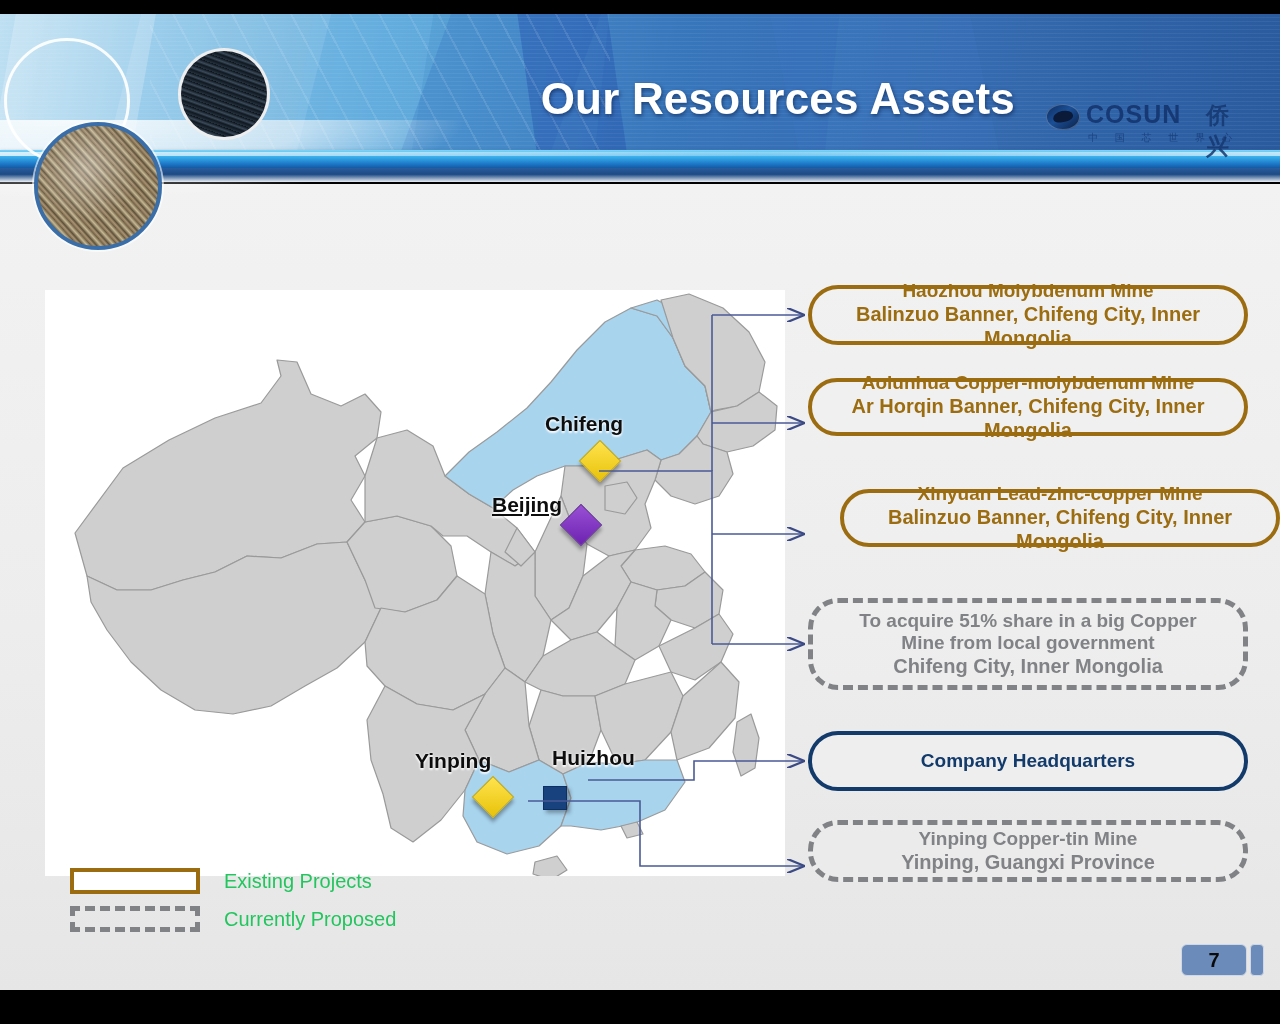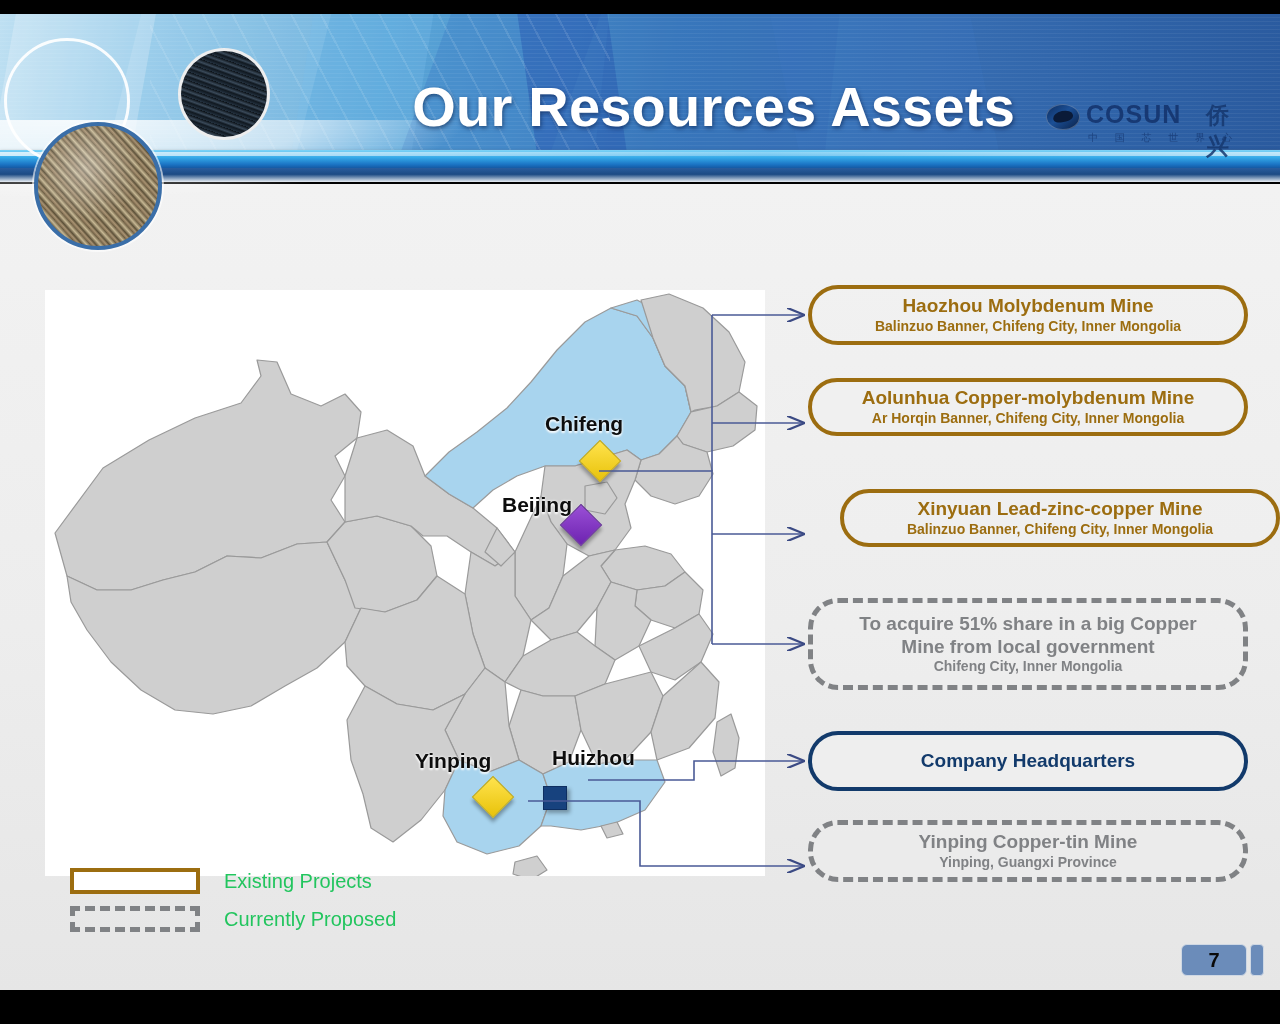--- a/index.html
+++ b/index.html
@@ -31,21 +31,21 @@
     background:linear-gradient(180deg,#7fd4f7 0%,#35a9e8 38%,#1b74c4 72%,#114a92 100%);
     box-shadow:0 1px 3px rgba(0,0,0,.35);}
   .swoosh-hi{position:absolute;left:0;top:152px;width:1280px;height:4px;
     background:linear-gradient(90deg,rgba(255,255,255,.75),rgba(255,255,255,.25) 60%,rgba(255,255,255,.6));}
   .navystrip{position:absolute;left:0;top:168px;width:1280px;height:14px;
     background:linear-gradient(180deg,#2a5d9e 0%,#1c4a84 45%,#e9eef3 100%);}
   .curveL{position:absolute;left:-40px;top:120px;width:560px;height:90px;
     background:radial-gradient(ellipse at 20% 0%,rgba(255,255,255,.85) 0%,rgba(255,255,255,.55) 38%,rgba(255,255,255,0) 62%);}
 
   .slide-title{position:absolute;left:0;top:74px;width:1015px;text-align:right;
-    font-size:56px;font-weight:bold;color:#ffffff;letter-spacing:.2px;
+    font-size:44px;font-weight:bold;color:#ffffff;letter-spacing:.2px;
     text-shadow:1px 2px 4px rgba(0,20,60,.55);}
 
   
   .circ{position:absolute;border-radius:50%;overflow:hidden;}
   .c1{left:4px;top:38px;width:120px;height:120px;border:3px solid rgba(255,255,255,.92);
       background:
         radial-gradient(circle at 30% 30%,rgba(255,255,255,.45),rgba(255,255,255,0) 45%),
         repeating-linear-gradient(78deg,#cfc2a4 0px,#b8a888 3px,#8d8269 6px,#e0d7bf 9px,#a39madd 12px),
         linear-gradient(160deg,#c9bda0,#8a8169);}
   .c2{left:178px;top:48px;width:86px;height:86px;border:3px solid rgba(255,255,255,.92);
@@ -66,41 +66,41 @@
     box-shadow:inset 0 0 0 1px rgba(255,255,255,.25);}
   .logo-mark::after{content:"";position:absolute;left:7px;top:7px;width:20px;height:11px;
     border-radius:50% 50% 40% 40%;background:#0a1a38;transform:rotate(-12deg);}
   .logo-text{position:absolute;left:40px;top:0px;font-size:25px;font-weight:bold;
     color:#13326b;letter-spacing:1px;opacity:.85;}
   .logo-cn{position:absolute;left:160px;top:0px;font-size:23px;font-weight:bold;color:#16386f;opacity:.85;}
   .logo-sub{position:absolute;left:42px;top:31px;font-size:10px;letter-spacing:7px;
     color:#14356e;opacity:.7;}
 
   
-  .mapwrap{position:absolute;left:45px;top:290px;width:720px;height:586px;background:#ffffff;}
+  .mapwrap{position:absolute;left:45px;top:290px;width:720px;height:586px;background:#ffffff;padding-left:20px;}
   .mapwrap svg{display:block;}
   .citylabel{position:absolute;font-size:21px;font-weight:bold;color:#0d0d0d;
     text-shadow:0 2px 2px rgba(255,255,255,.9),0 0 3px #fff;white-space:nowrap;}
 
   .marker{position:absolute;}
   .diamond{width:28px;height:28px;transform:rotate(45deg);
     box-shadow:3px 3px 4px rgba(0,0,0,.32);}
   .dia-yellow{background:linear-gradient(135deg,#ffe34d,#e8c20a);border:1px solid #c9a700;}
   .dia-purple{background:linear-gradient(135deg,#9a4fd6,#6d23b0);border:1px solid #5a1d93;}
   .sq-blue{width:22px;height:22px;background:#17427e;border:1px solid #0e2f61;
     box-shadow:3px 3px 4px rgba(0,0,0,.32);}
 
   
   .connectors{position:absolute;left:0;top:184px;width:1280px;height:806px;pointer-events:none;}
 
   
   .box{position:absolute;width:440px;box-sizing:border-box;text-align:center;
     display:flex;flex-direction:column;justify-content:center;border-radius:30px;}
   .box .t1{font-size:19px;font-weight:bold;line-height:1.18;}
-  .box .t2{font-size:14px;font-weight:bold;line-height:1.2;}
+  .box .t2{font-size:20px;font-weight:bold;line-height:1.2;}
   .box-gold{border:4px solid #9c6d10;background:rgba(240,240,240,.55);}
   .box-gold .t1,.box-gold .t2{color:#9c6d10;}
   .box-navy{border:4px solid #123a6b;background:rgba(240,240,240,.55);gap:24px;}
   .box-navy .t1,.box-navy .t2{color:#123a6b;}
   .box-dash{border:5px dashed #808285;background:rgba(240,240,240,.35);}
   .box-dash .t1,.box-dash .t2{color:#808285;}
 
   
   .legend{position:absolute;left:70px;top:862px;}
   .leg-row{display:flex;align-items:center;height:38px;}
@@ -211,21 +211,21 @@
         <path fill="#cfcfcf" d="M470 572 L492 566 L502 580 L486 590 L468 584 Z"></path>
 
         <path fill="#cfcfcf" d="M672 432 L686 424 L694 448 L690 478 L676 486 L668 462 Z"></path>
 
         <path fill="#cfcfcf" d="M556 536 L572 532 L578 544 L562 548 Z"></path>
         <path fill="#cfcfcf" d="M452 238 L470 262 L456 276 L440 262 Z"></path>
       </g>
     </svg>
 
     <div class="citylabel" style="left:500px;top:122px;">Chifeng</div>
-    <div class="citylabel" style="left:457px;top:203px;">Beijing</div>
+    <div class="citylabel" style="left:447px;top:203px;text-decoration:underline;">Beijing</div>
     <div class="citylabel" style="left:370px;top:459px;">Yinping</div>
     <div class="citylabel" style="left:507px;top:456px;">Huizhou</div>
 
     <div class="marker" style="left:540px;top:156px;">
       <div class="diamond dia-yellow"></div>
     </div>
     <div class="marker" style="left:521px;top:220px;">
       <div class="diamond dia-purple"></div>
     </div>
     <div class="marker" style="left:433px;top:492px;">

